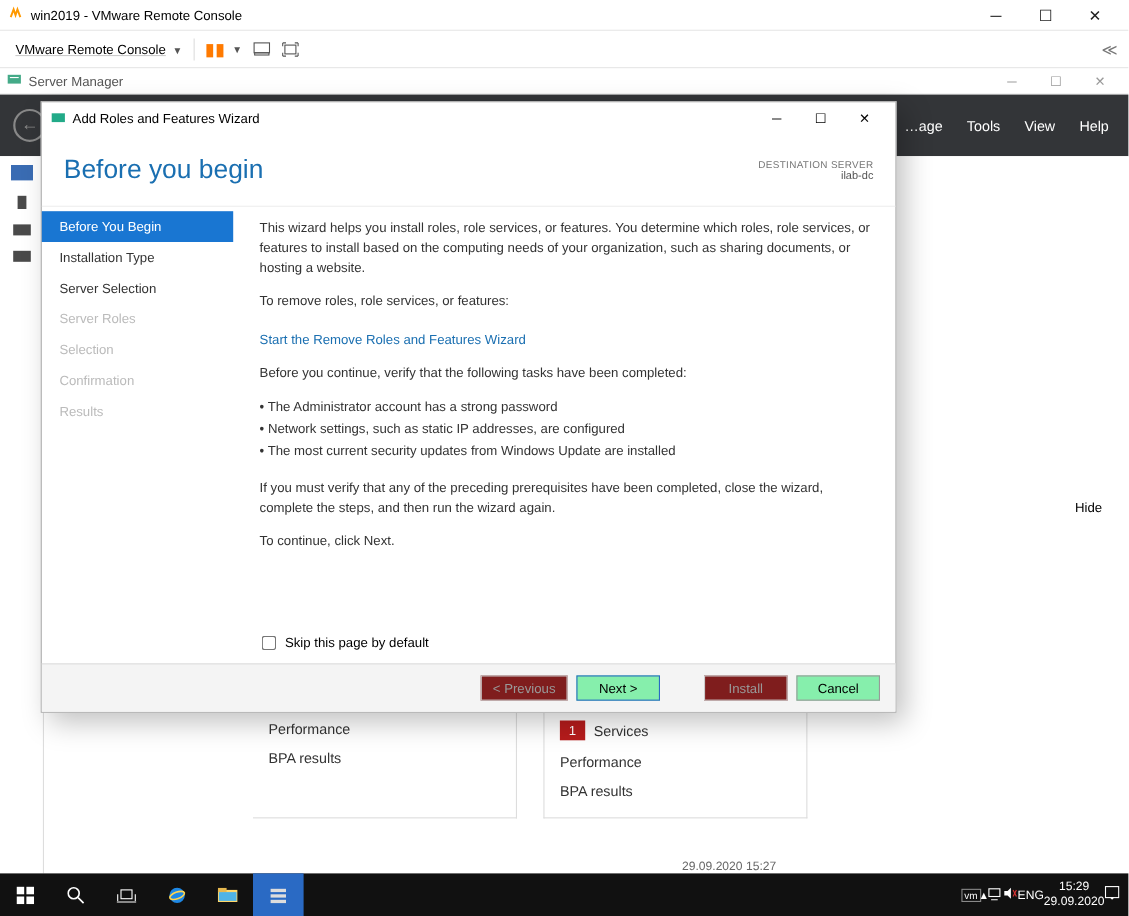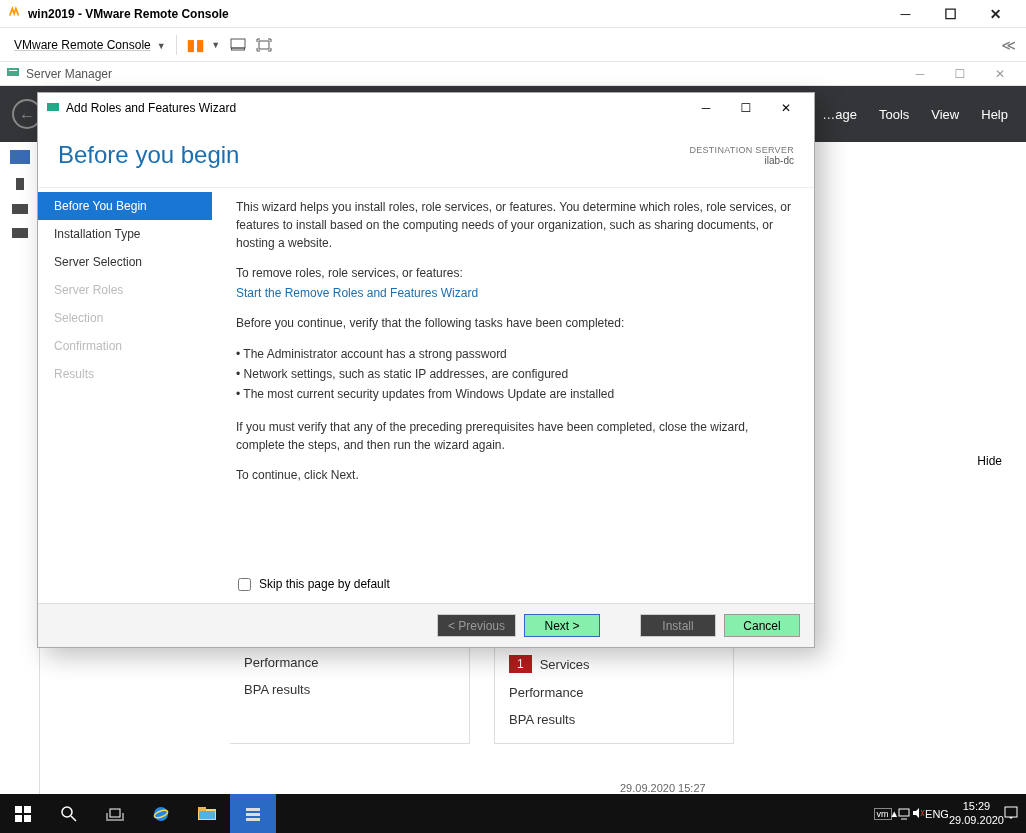--- a/index.html
+++ b/index.html
@@ -1,19 +1,19 @@
 <!DOCTYPE html>
 <html><head>
 <meta charset="utf-8">
 <style>
 * { box-sizing: border-box; margin: 0; padding: 0; font-family: "Segoe UI", Tahoma, sans-serif; }
 body { width: 1026px; height: 833px; overflow: hidden; background: #fff; position: relative; }
 
 
-.vmware-title { height: 28px; display: flex; align-items: center; padding: 0 8px; border-bottom: 1px solid #e6e6e6; font-size: 12px; font-weight: bold; }
+.vmware-title { height: 28px; display: flex; align-items: center; padding: 0 8px; border-bottom: 1px solid #e6e6e6; font-size: 12px; }
 .vmware-title .icon-vm { width: 14px; height: 14px; margin-right: 6px; }
 .vmware-title .spacer { flex: 1; }
 .vmware-title .wbtn { width: 45px; height: 28px; display: flex; align-items: center; justify-content: center; font-size: 14px; color: #222; }
 
 .vmware-toolbar { height: 34px; display: flex; align-items: center; padding: 0 10px; border-bottom: 1px solid #e6e6e6; font-size: 12px; gap: 4px; }
 .vmware-toolbar .menu-label { padding: 2px 4px; text-decoration: underline; text-decoration-color: rgba(0,0,0,0.2);}
 .vmware-toolbar .dropdown-arrow { font-size: 9px; margin-left: 2px; color: #555;}
 .vmware-toolbar .sep { width: 1px; height: 20px; background: #ddd; margin: 0 6px; }
 .vmware-toolbar .pause-icon { color: #ff7a00; font-weight: bold; font-size: 15px; letter-spacing: 1px;}
 .vmware-toolbar .tb-icon { width: 16px; height: 16px; display:inline-flex; align-items:center; justify-content:center; color:#555; font-size:14px;}
@@ -66,21 +66,21 @@
 .wizard-content ul { list-style: none; margin: 4px 0 14px 0; }
 .wizard-content ul li::before { content: "• "; }
 .wizard-content ul li { padding: 1px 0; }
 
 .wizard-skip { padding: 6px 0 12px 200px; font-size: 12px; display:flex; align-items:center; gap:8px; }
 .wizard-skip input { width: 13px; height: 13px; }
 
 .wizard-footer { height: 44px; border-top: 1px solid #ddd; display:flex; align-items:center; justify-content:flex-end; gap: 8px; padding: 0 14px; background: #f4f4f4; }
 .wizard-footer button { min-width: 76px; height: 23px; font-size: 12px; border: 1px solid #999; background: #86efac; padding: 0 10px; }
 .wizard-footer button.primary { border: 1px solid #2a6ac4; }
-.wizard-footer button:disabled { color: #999; border-color: #ccc; background: #404040; }
+.wizard-footer button:disabled { color: #999; border-color: #ccc; background: #7f1d1d; }
 
 
 .taskbar { position: absolute; bottom: 0; left: 0; right: 0; height: 39px; background: #111; display:flex; align-items:center; color:#fff; }
 .taskbar .tb-btn { width: 46px; height: 39px; display:flex; align-items:center; justify-content:center; font-size: 14px; }
 .taskbar .tb-btn.active { background: #2a6ac4; }
 .taskbar .tray { margin-left: auto; display:flex; align-items:center; gap: 0; padding-right: 8px; font-size: 11px; }
 .taskbar .tray .clock { text-align:center; line-height: 1.2; }
 
 
 .svg-icon { display:inline-block; }
@@ -202,21 +202,21 @@
       <div class="nav-item">Installation Type</div>
       <div class="nav-item">Server Selection</div>
       <div class="nav-item disabled">Server Roles</div>
       <div class="nav-item disabled">Selection</div>
       <div class="nav-item disabled">Confirmation</div>
       <div class="nav-item disabled">Results</div>
     </div>
 
     <div class="wizard-content">
       <p>This wizard helps you install roles, role services, or features. You determine which roles, role services, or features to install based on the computing needs of your organization, such as sharing documents, or hosting a website.</p>
-      <p style="margin-bottom:2px;">To remove roles, role services, or features:</p>
+      <p style="margin-bottom:18px;">To remove roles, role services, or features:</p>
       <p><a href="#">Start the Remove Roles and Features Wizard</a></p>
       <p>Before you continue, verify that the following tasks have been completed:</p>
       <ul>
         <li>The Administrator account has a strong password</li>
         <li>Network settings, such as static IP addresses, are configured</li>
         <li>The most current security updates from Windows Update are installed</li>
       </ul>
       <p>If you must verify that any of the preceding prerequisites have been completed, close the wizard, complete the steps, and then run the wizard again.</p>
       <p>To continue, click Next.</p>
     </div>

